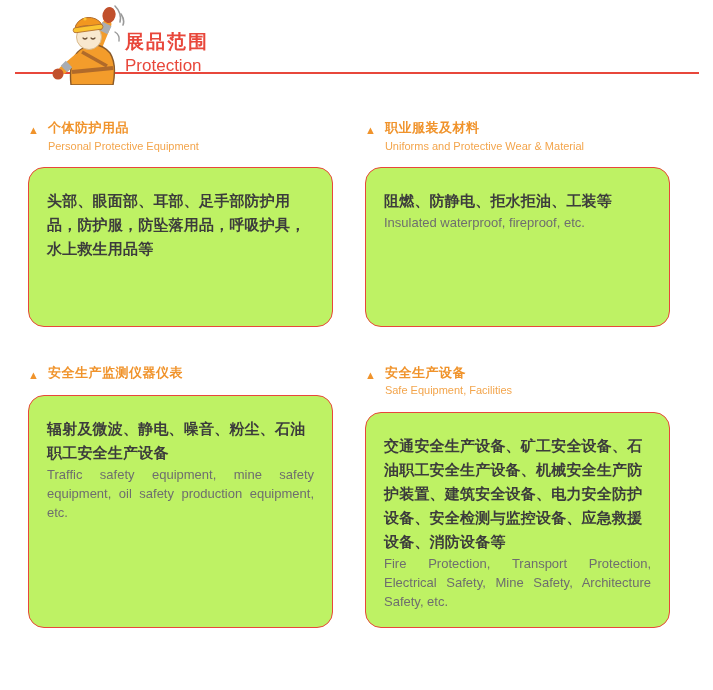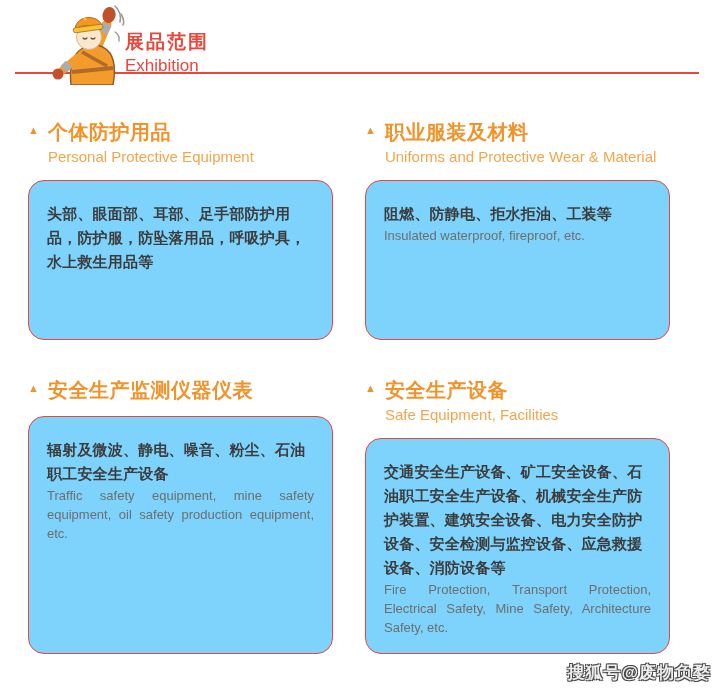--- a/index.html
+++ b/index.html
@@ -24,31 +24,31 @@
     display:grid;
     grid-template-columns:305px 305px;
     column-gap:32px;
     row-gap:38px;
     padding:2px 0 0 28px;
   }
   .section { display:flex; flex-direction:column; }
   .section-head { display:flex; align-items:flex-start; }
   .tri { color:#f0932b; font-size:11px; line-height:11px; margin:5px 9px 0 0; flex:none; }
   .sec-titles { line-height:1.2; }
-  .sec-title-cn { color:#f0932b; font-size:20px; font-weight:bold; letter-spacing:0.5px; }
-  .sec-title-en { color:#f3a54c; font-size:15px; margin-top:4px; }
+  .sec-title-cn { color:#f0932b; font-size:13px; font-weight:bold; letter-spacing:0.5px; }
+  .sec-title-en { color:#f3a54c; font-size:11px; margin-top:4px; }
 
   .box {
     border:1px solid #e8473b;
     border-radius:16px;
     margin-top:14px;
     padding:21px 18px 16px 18px;
     flex:1;
     min-height:160px;
-    background:#7dd3fc;
+    background:#bef264;
   }
   .box-cn { color:#3c3c3c; font-size:15px; font-weight:600; line-height:24px; letter-spacing:0.2px; }
   .box-en { color:#6e6e6e; font-size:13px; line-height:19px; text-align:justify; }
 
   
   .watermark {
     position:absolute; right:2px; bottom:6px;
     font-size:17px; font-weight:bold; letter-spacing:1px;
     color:#ededed;
     text-shadow:
@@ -84,21 +84,21 @@
       <path d="M50 27 a14 12 0 0 1 27 -4 l-1 5 a16 9 0 0 0 -26 -1 Z" fill="#f2971f" stroke="#b06a2a" stroke-width="1"></path>
       <rect x="48" y="24" width="30" height="5" rx="2.5" fill="#fbc531" stroke="#b06a2a" stroke-width="0.8" transform="rotate(-8 63 26)"></rect>
       <circle cx="60" cy="17" r="1.6" fill="#fbc531"></circle>
 
       <path d="M52 56 L38 68" stroke="#f39c2b" stroke-width="8" stroke-linecap="round" fill="none"></path>
       <path d="M44 62 L39 67" stroke="#a8adb3" stroke-width="9" stroke-linecap="butt" fill="none"></path>
       <circle cx="33" cy="72" r="5.5" fill="#c1502c"></circle>
     </svg>
     <div class="title-block">
       <div class="title-cn">展品范围</div>
-      <div class="title-en">Exhibition</div>
+      <div class="title-en">Protection</div>
     </div>
     <div class="header-line"></div>
   </div>
 
   <div class="grid">
 
     <div class="section">
       <div class="section-head">
         <span class="tri">▲</span>
         <div class="sec-titles">
@@ -147,15 +147,14 @@
         </div>
       </div>
       <div class="box">
         <div class="box-cn">交通安全生产设备、矿工安全设备、石油职工安全生产设备、机械安全生产防护装置、建筑安全设备、电力安全防护设备、安全检测与监控设备、应急救援设备、消防设备等</div>
         <div class="box-en">Fire Protection, Transport Protection, Electrical Safety, Mine Safety, Architecture Safety, etc.</div>
       </div>
     </div>
 
   </div>
 
-  <div class="watermark">搜狐号@废物负婺</div>
 
 </div>
 
 </body></html>

